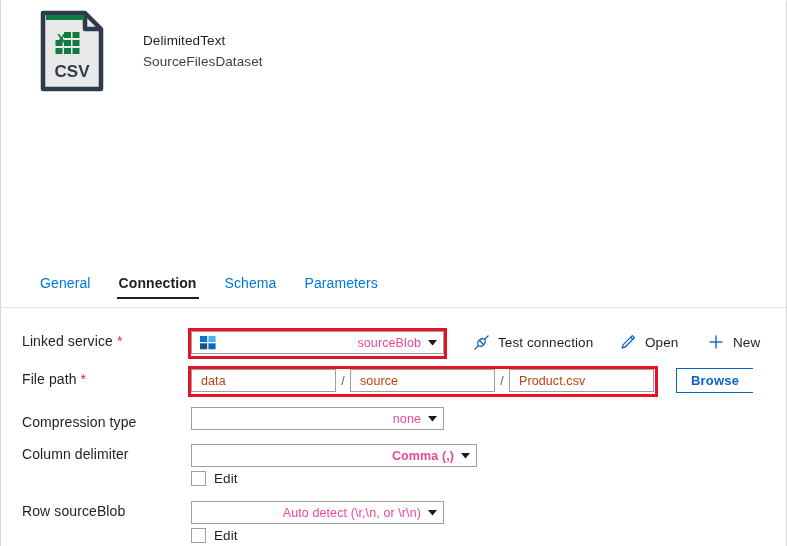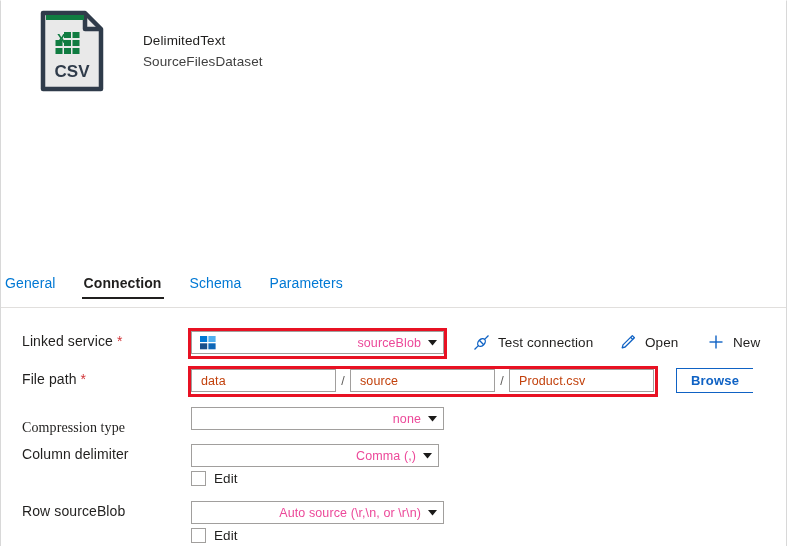--- a/index.html
+++ b/index.html
@@ -67,21 +67,21 @@
 
   
   .tabs {
     position: absolute;
     left: 0;
     top: 272px;
     width: 690px;
     height: 33px;
     display: flex;
     align-items: flex-start;
-    padding-left: 4px;
+    padding-left: 39px;
     box-sizing: border-box;
   }
   .tab {
     position: relative;
     font-size: 14px;
     color: #0078d4;
     padding: 2px 0 10px 0;
     margin-right: 28px;
     cursor: pointer;
     letter-spacing: 0.1px;
@@ -413,51 +413,51 @@
           <span>
             <svg width="11" height="7" viewBox="0 0 11 7">
                 <path d="M0.8 0.8 L5.5 5.6 L10.2 0.8" fill="none" stroke="#605e5c" stroke-width="1.3"></path>
               </svg>
           </span>
         </div>
       </div>
     </div>
 
     <div class="row" style="top:98px;height:28px;">
-      <div class="lbl" style="top:14px;font-family:Liberation Serif, serif;">Compression type</div>
+      <div class="lbl" style="top:8px;">Compression type</div>
       <div class="combo" style="left:190px;top:1px;width:253px;">
         <span class="val">none</span>
         <span class="caret">
           <svg width="9" height="6" viewBox="0 0 9 6">
               <path d="M0 0 L4.5 5.5 L9 0 Z" fill="#1b1a19"></path>
             </svg>
         </span>
       </div>
     </div>
 
     <div class="row" style="top:135px;height:50px;">
       <div class="lbl" style="top:3px;">Column delimiter</div>
-      <div class="combo" style="left:190px;top:1px;width:248px;">
+      <div class="combo" style="left:190px;top:1px;width:286px;font-weight:bold;">
         <span class="val">Comma (,)</span>
         <span class="caret">
           <svg width="9" height="6" viewBox="0 0 9 6">
               <path d="M0 0 L4.5 5.5 L9 0 Z" fill="#1b1a19"></path>
             </svg>
         </span>
       </div>
       <div class="cbrow" style="left:190px;top:28px;">
         <span class="cbox"></span>
         <span class="cblabel">Edit</span>
       </div>
     </div>
 
     <div class="row" style="top:192px;height:50px;">
       <div class="lbl" style="top:3px;">Row sourceBlob</div>
       <div class="combo" style="left:190px;top:1px;width:253px;">
-        <span class="val">Auto source (\r,\n, or \r\n)</span>
+        <span class="val">Auto detect (\r,\n, or \r\n)</span>
         <span class="caret">
           <svg width="9" height="6" viewBox="0 0 9 6">
               <path d="M0 0 L4.5 5.5 L9 0 Z" fill="#1b1a19"></path>
             </svg>
         </span>
       </div>
       <div class="cbrow" style="left:190px;top:28px;">
         <span class="cbox"></span>
         <span class="cblabel">Edit</span>
       </div>

